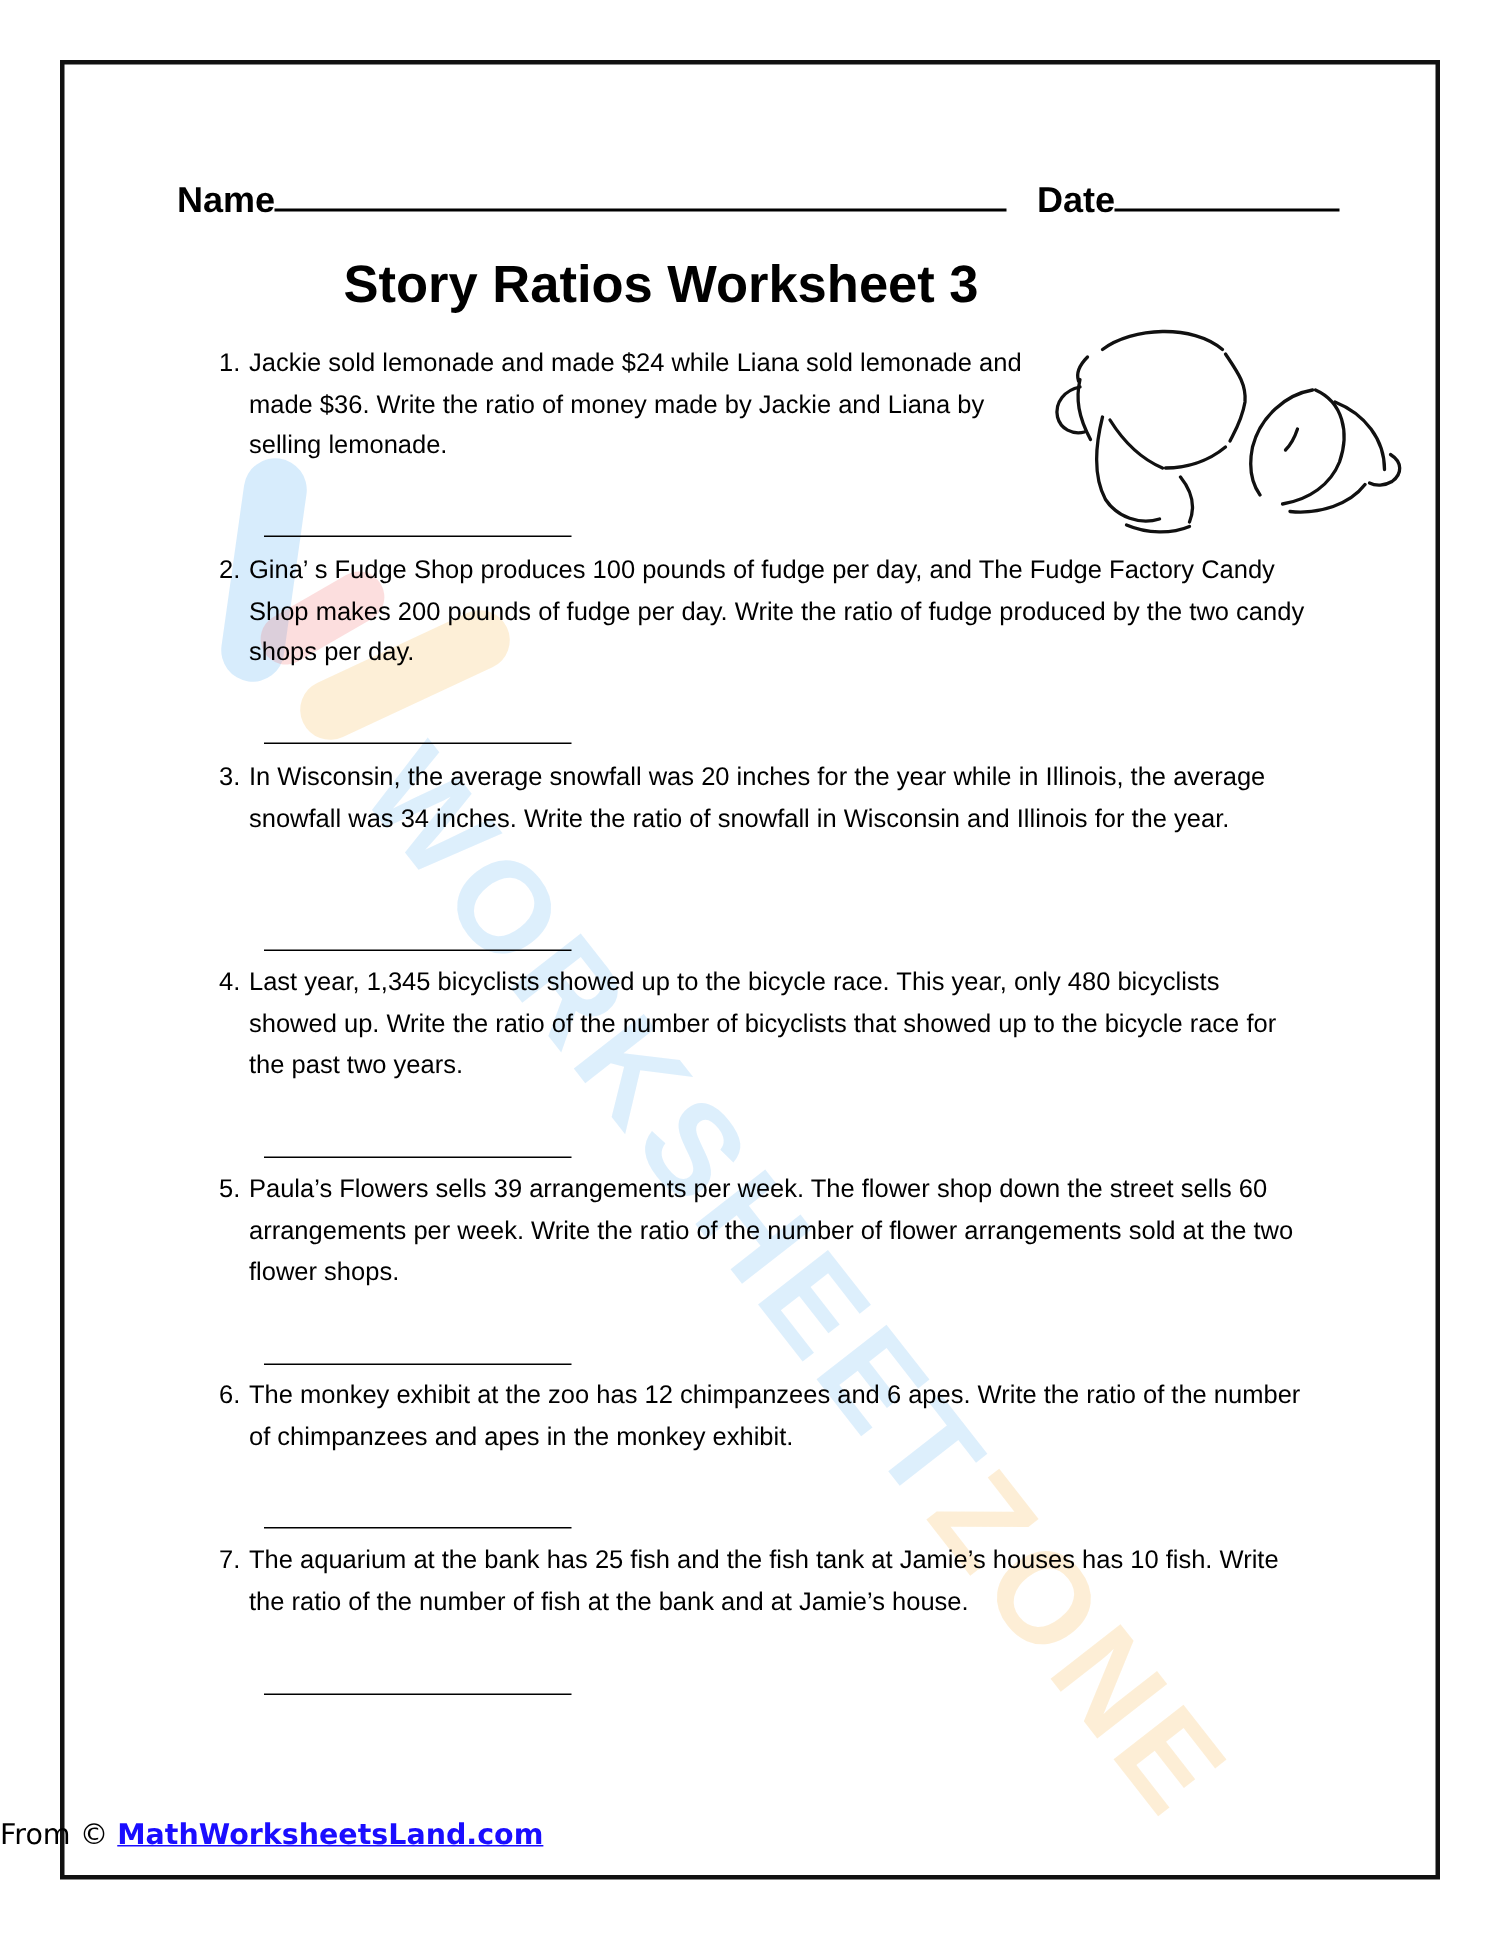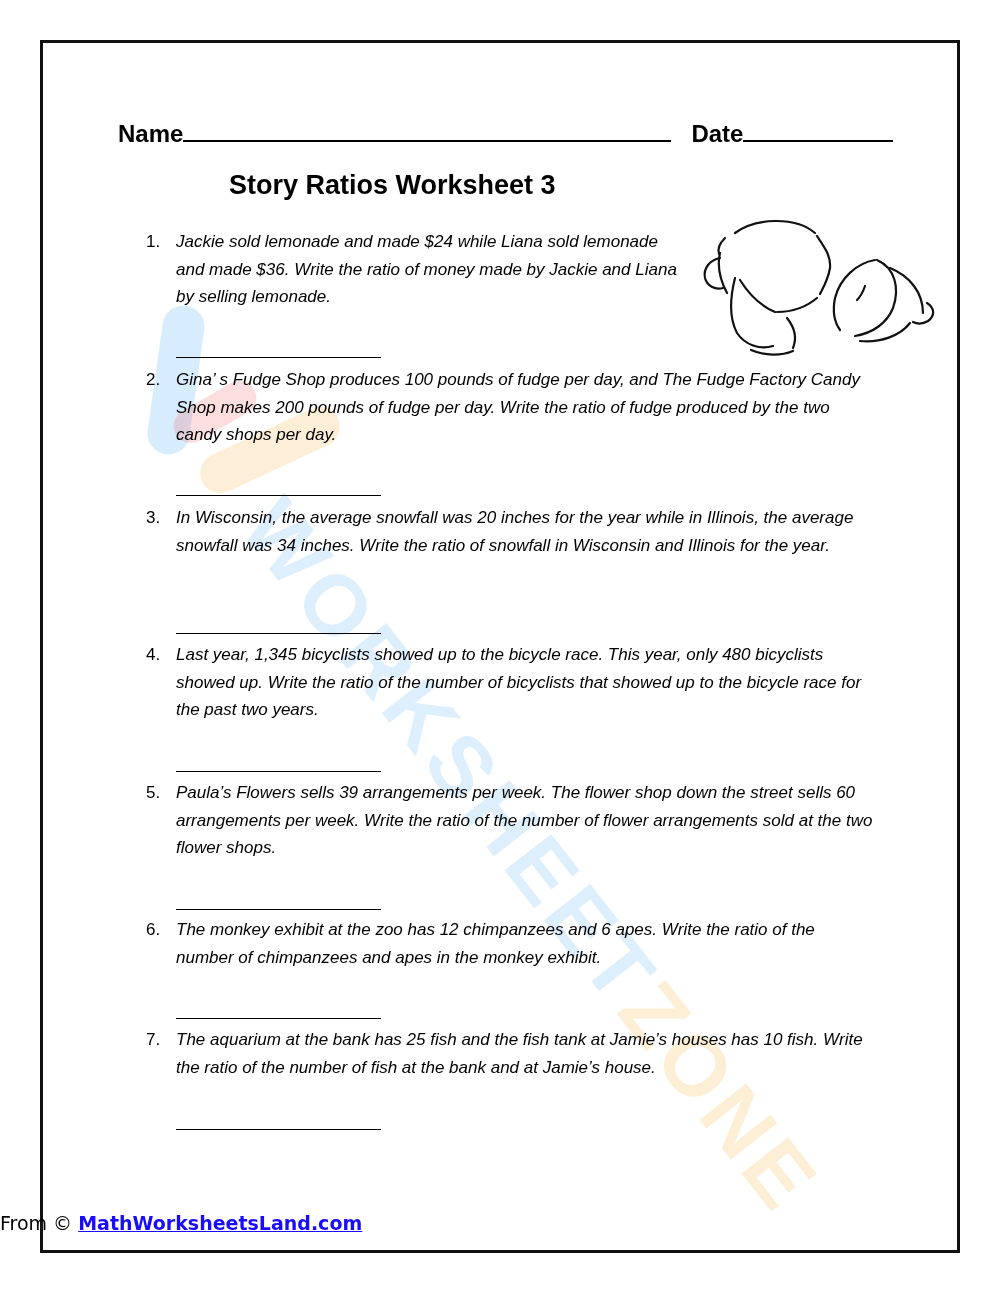--- a/index.html
+++ b/index.html
@@ -12,27 +12,27 @@
   .wm-stroke { position:absolute; border-radius:30px; opacity:0.22; }
   .wm-blue { left:155px; top:305px; width:42px; height:150px; background:#4aa8f0; transform:rotate(8deg); }
   .wm-red { left:170px; top:395px; width:90px; height:34px; background:#f06a6a; transform:rotate(-30deg); }
   .wm-orange { left:195px; top:430px; width:150px; height:40px; background:#f5b64a; transform:rotate(-25deg); }
 
   .header-line { position:absolute; top:120px; left:118px; font-family:"Liberation Sans", sans-serif; font-weight:bold; font-size:24px; white-space:nowrap; }
   .blank { display:inline-block; border-bottom:2px solid #000; height:18px; vertical-align:baseline; }
   .name-blank { width:488px; margin-right:20px; }
   .date-blank { width:150px; }
 
-  .title { position:absolute; top:170px; left:229px; font-family:"Liberation Sans", sans-serif; font-weight:bold; font-size:27px; }
+  .title { position:absolute; top:170px; left:229px; font-family:"Liberation Sans", sans-serif; font-weight:bold; font-size:35px; }
 
   .lemons { position:absolute; left:695px; top:208px; width:250px; height:160px; }
 
   .question { position:absolute; left:146px; width:730px; font-family:"Liberation Sans", sans-serif; font-size:17px; line-height:27.5px; }
   .q-num { position:absolute; left:0; top:0; }
-  .q-text { margin-left:30px; display:block;font-style:italic; }
+  .q-text { margin-left:20px; display:block; }
   .answer-line { position:absolute; left:176px; width:205px; border-bottom:1.5px solid #000; height:0; }
 
   .footer { position:absolute; top:1212px; left:0; width:1000px; text-align:left; font-family:"DejaVu Sans", sans-serif; font-size:19px; }
   .footer a { color:#1a0dff; font-weight:bold; text-decoration:underline; }
 </style>
 </head>
 <body>
 
 <div class="page-border"></div>
 

